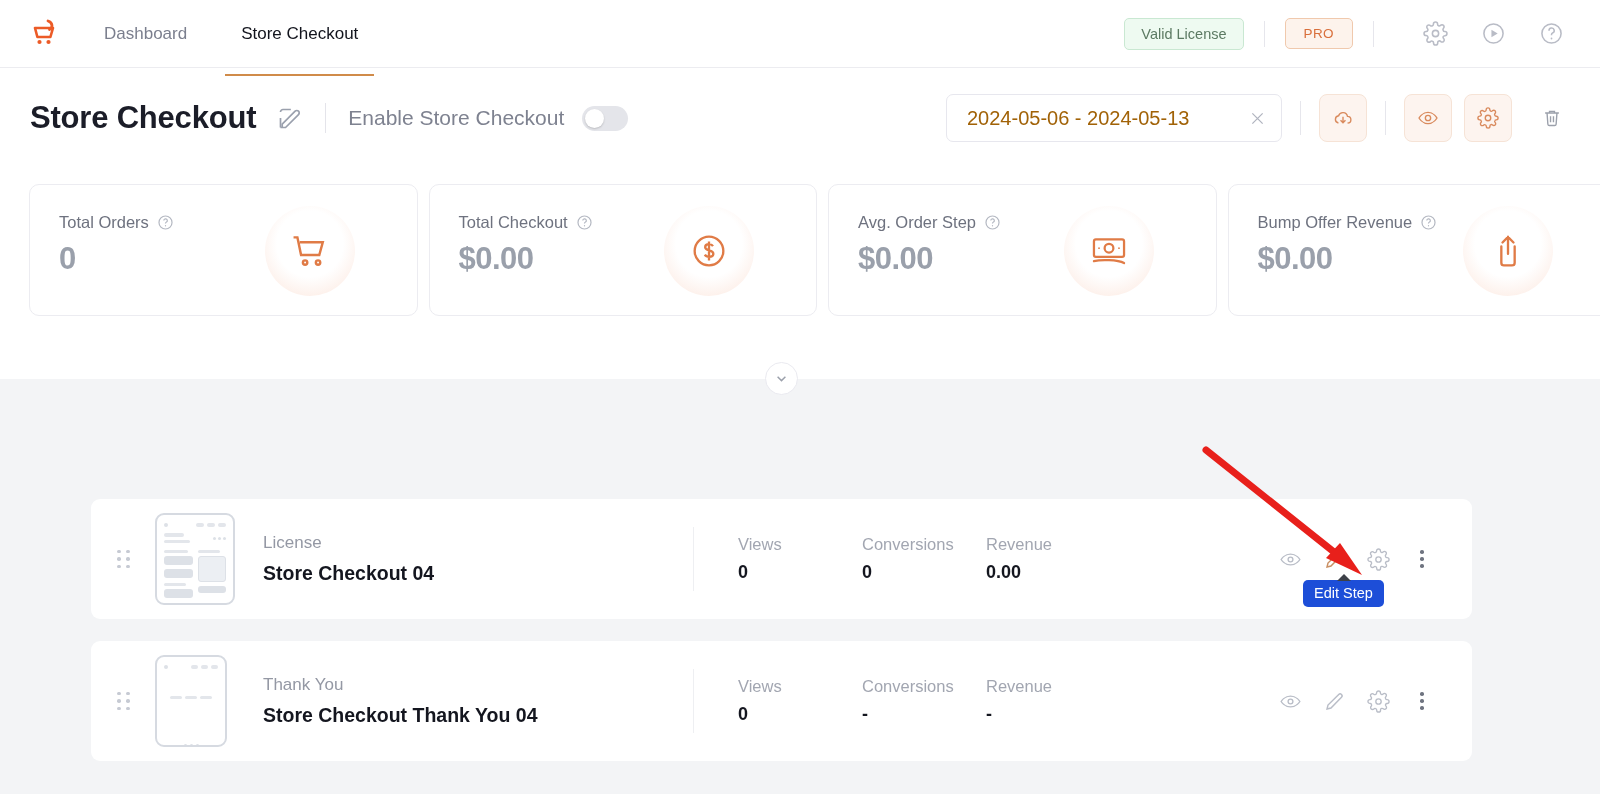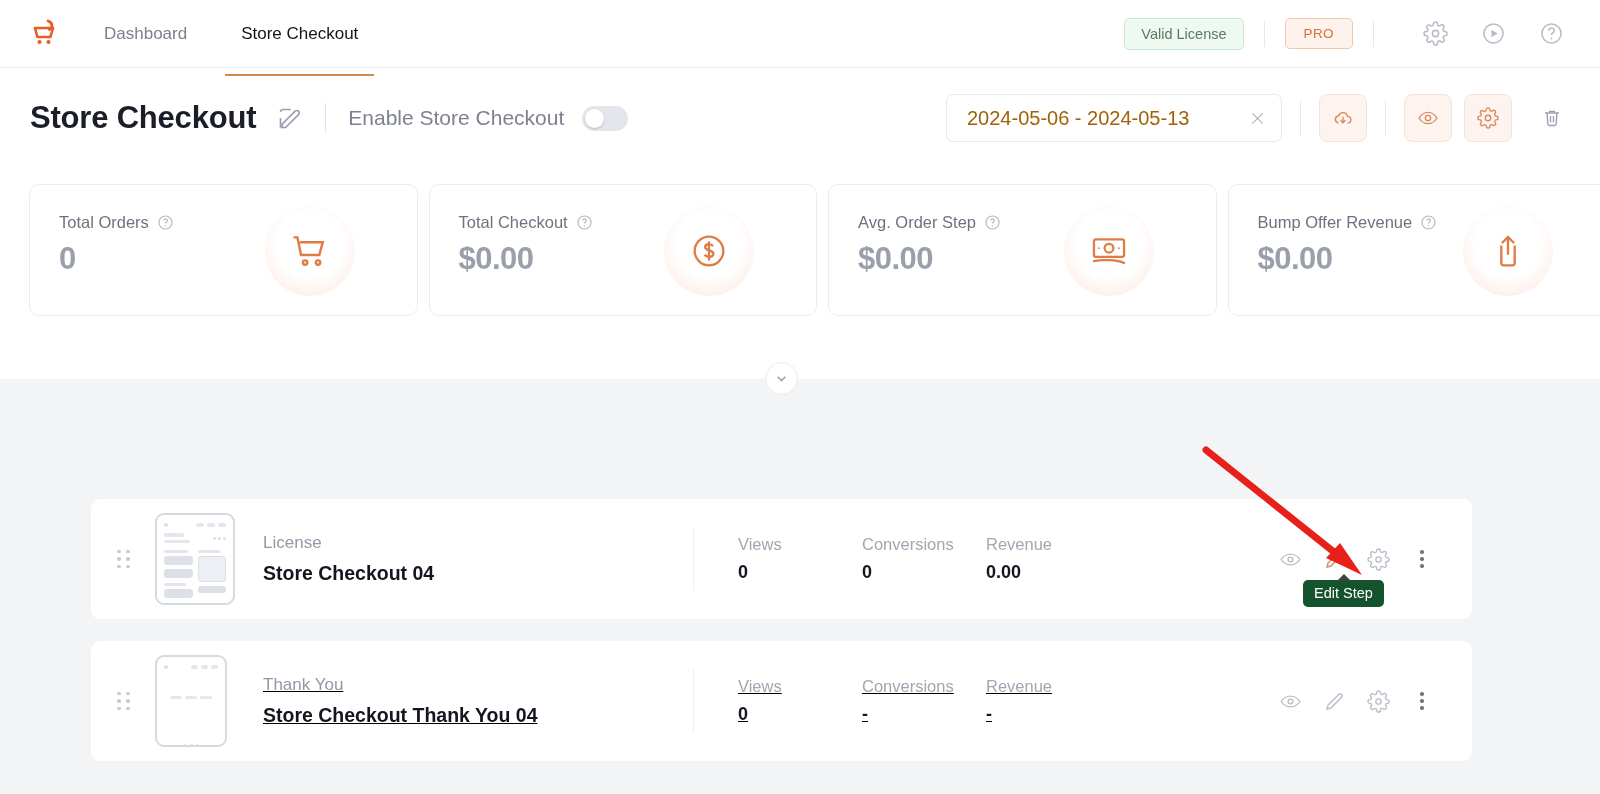--- a/index.html
+++ b/index.html
@@ -128,21 +128,21 @@
   }
   .add-step-btn .plus { font-size: 22px; font-weight: 400; line-height: 1; }
 
   
   .step-row {
     position: absolute; left: 91px; width: 1381px; height: 120px;
     background: #fff; border-radius: 9px; display: flex; align-items: center;
     padding-left: 26px;
   }
   #step-0 { top: 120px; }
-  #step-1 { top: 262px; text-decoration: underline; }
+  #step-1 { top: 262px; }
   .drag-handle {
     width: 18px; display: grid; grid-template-columns: 4px 4px; gap: 4px 5px;
     cursor: grab;
   }
   .drag-handle i { width: 3.5px; height: 3.5px; border-radius: 50%; background: #c6cad3; display: block; }
   .thumb {
     width: 80px; height: 92px; margin-left: 20px; border-radius: 9px;
     border: 2px solid #d6dae1; background: #fff; padding: 8px 7px;
     display: flex; flex-direction: column; gap: 4px; overflow: hidden;
   }
@@ -164,21 +164,21 @@
     width: 44px; height: 40px; display: flex; align-items: center; justify-content: center;
     color: #b9bdc7; cursor: pointer; position: relative;
   }
   .act.highlight { color: #c98f62; }
   .kebab { display: flex; flex-direction: column; gap: 3.5px; align-items: center; }
   .kebab i { width: 3.5px; height: 3.5px; border-radius: 50%; background: #6f7480; display: block; }
 
   
   .tooltip {
     position: absolute; top: 580px; left: 1303px; z-index: 30;
-    background: #14532d; color: #fff; border-radius: 5px;
+    background: #1d4ed8; color: #fff; border-radius: 5px;
     padding: 5px 11px 6px; font-size: 14.5px; white-space: nowrap;
   }
   .tooltip::before {
     content: ""; position: absolute; top: -6px; left: 34px;
     border-left: 7px solid transparent; border-right: 7px solid transparent;
     border-bottom: 7px solid #3d4148;
   }
 
   
   .annotation { position: absolute; inset: 0; pointer-events: none; z-index: 40; }

